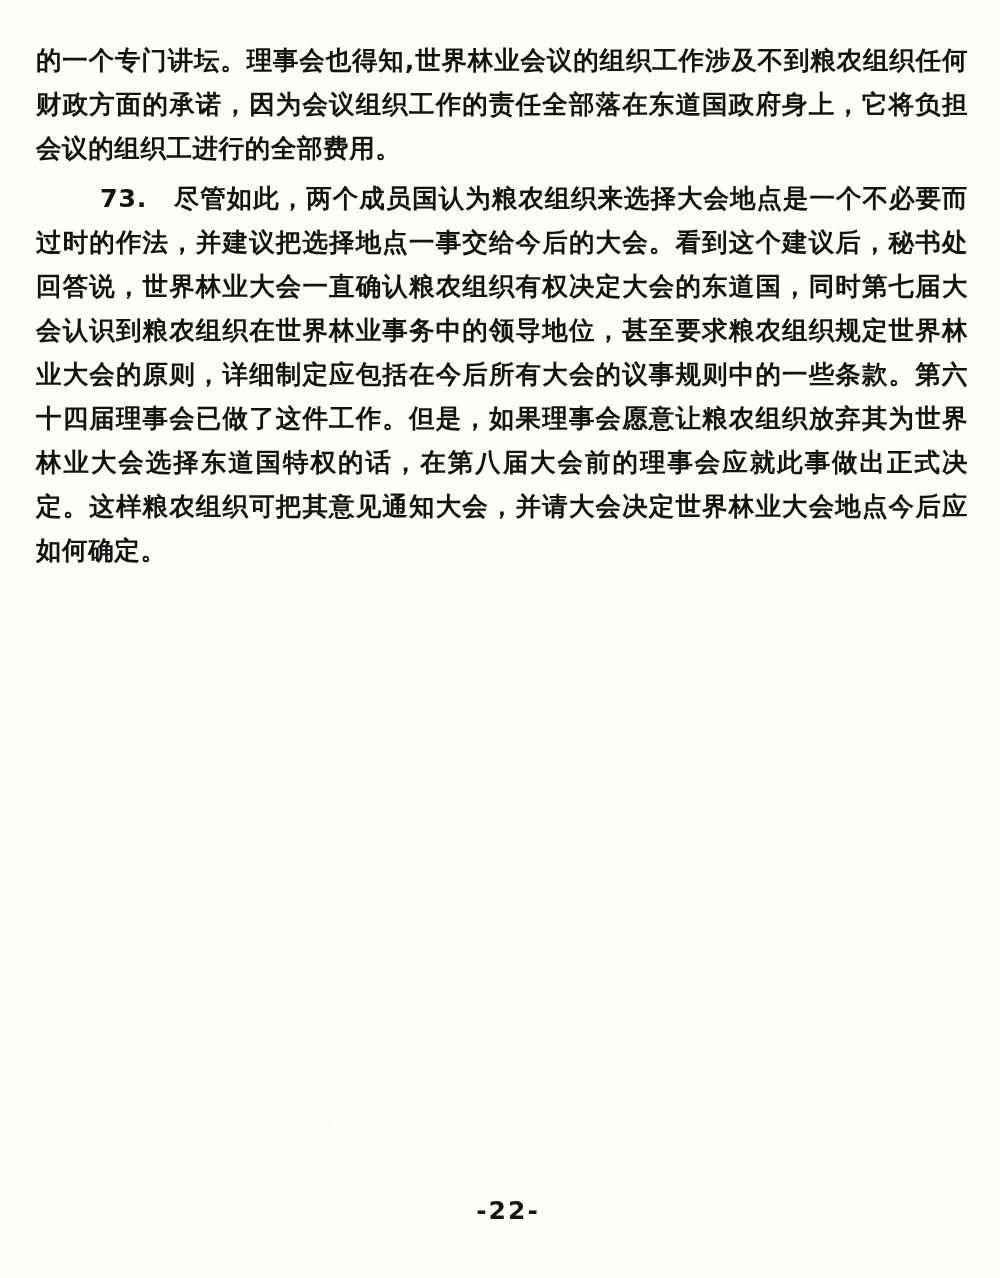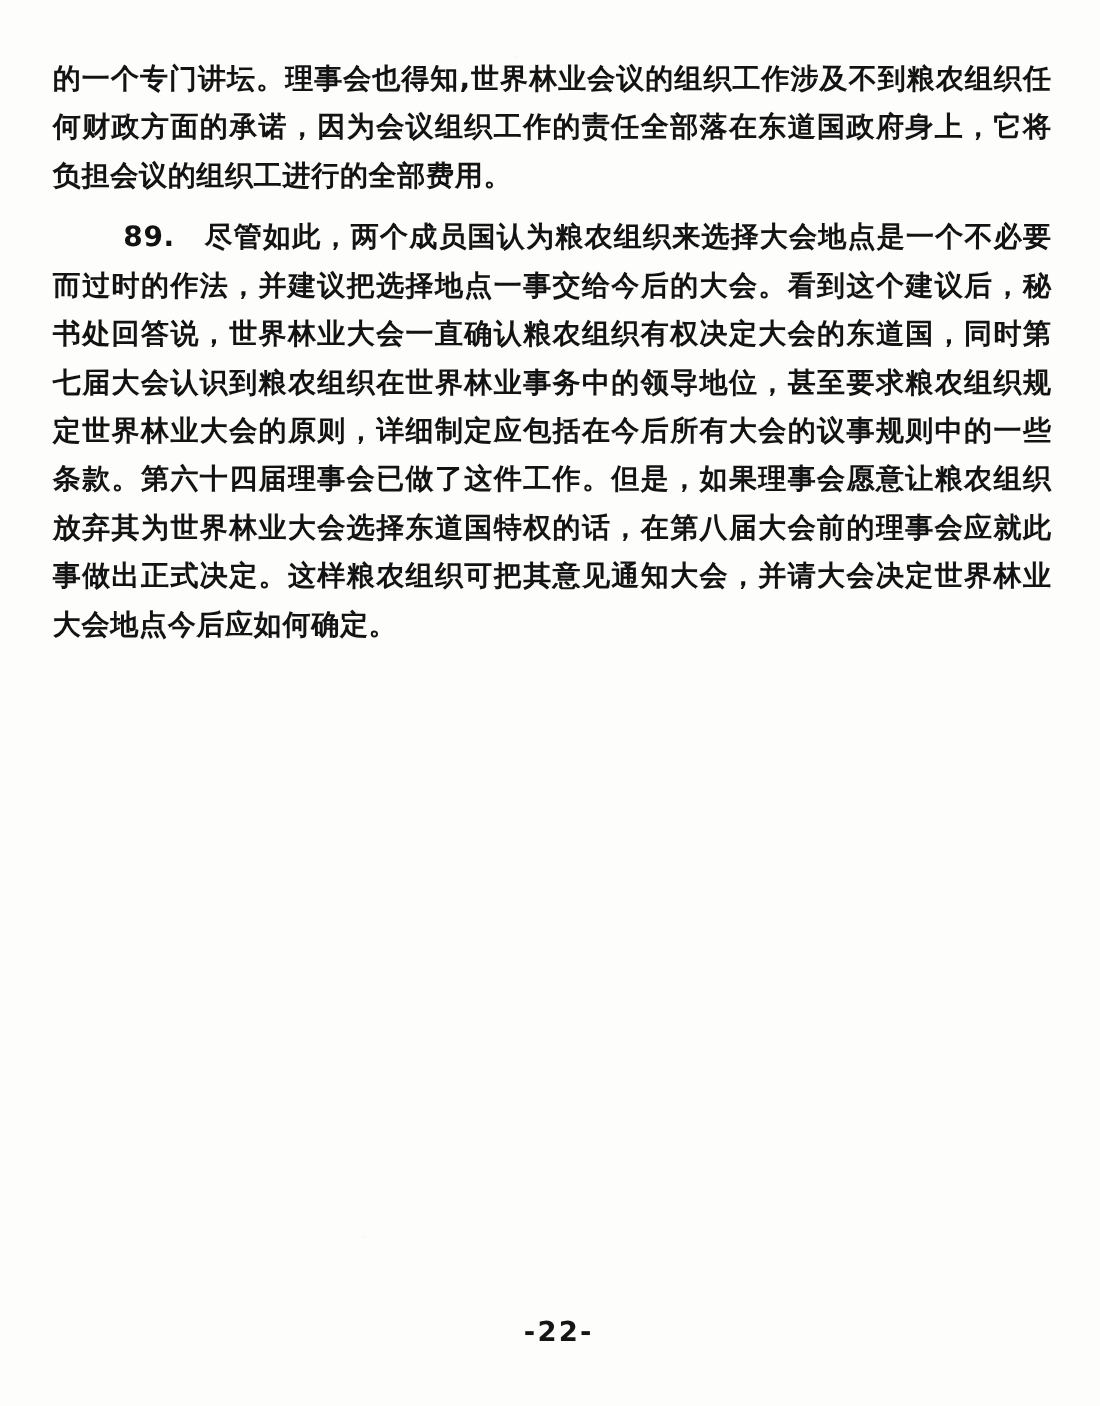--- a/index.html
+++ b/index.html
@@ -42,21 +42,21 @@
   }
 
   .para {
     font-family: "DejaVu Sans", sans-serif;
     font-size: 25.5px;
     line-height: 44px;
     color: #131313;
     text-align: justify;
     text-justify: inter-character;
     letter-spacing: 0.6px;
-    margin: 12px;
+    margin: 0;
     font-weight: 600;
   }
 
   .para + .para {
     margin-top: 6px;
   }
 
   .para-indent {
     text-indent: 64px;
   }
@@ -76,17 +76,17 @@
 </style>
 </head>
 <body>
 
 <div class="page">
   <div class="page-noise"></div>
 
   <div class="content">
     <p class="para">的一个专门讲坛。理事会也得知,世界林业会议的组织工作涉及不到粮农组织任何财政方面的承诺，因为会议组织工作的责任全部落在东道国政府身上，它将负担会议的组织工进行的全部费用。</p>
 
-    <p class="para para-indent">89.　尽管如此，两个成员国认为粮农组织来选择大会地点是一个不必要而过时的作法，并建议把选择地点一事交给今后的大会。看到这个建议后，秘书处回答说，世界林业大会一直确认粮农组织有权决定大会的东道国，同时第七届大会认识到粮农组织在世界林业事务中的领导地位，甚至要求粮农组织规定世界林业大会的原则，详细制定应包括在今后所有大会的议事规则中的一些条款。第六十四届理事会已做了这件工作。但是，如果理事会愿意让粮农组织放弃其为世界林业大会选择东道国特权的话，在第八届大会前的理事会应就此事做出正式决定。这样粮农组织可把其意见通知大会，并请大会决定世界林业大会地点今后应如何确定。</p>
+    <p class="para para-indent">73.　尽管如此，两个成员国认为粮农组织来选择大会地点是一个不必要而过时的作法，并建议把选择地点一事交给今后的大会。看到这个建议后，秘书处回答说，世界林业大会一直确认粮农组织有权决定大会的东道国，同时第七届大会认识到粮农组织在世界林业事务中的领导地位，甚至要求粮农组织规定世界林业大会的原则，详细制定应包括在今后所有大会的议事规则中的一些条款。第六十四届理事会已做了这件工作。但是，如果理事会愿意让粮农组织放弃其为世界林业大会选择东道国特权的话，在第八届大会前的理事会应就此事做出正式决定。这样粮农组织可把其意见通知大会，并请大会决定世界林业大会地点今后应如何确定。</p>
   </div>
 
   <div class="page-number">-22-</div>
 </div>
 
 </body></html>

